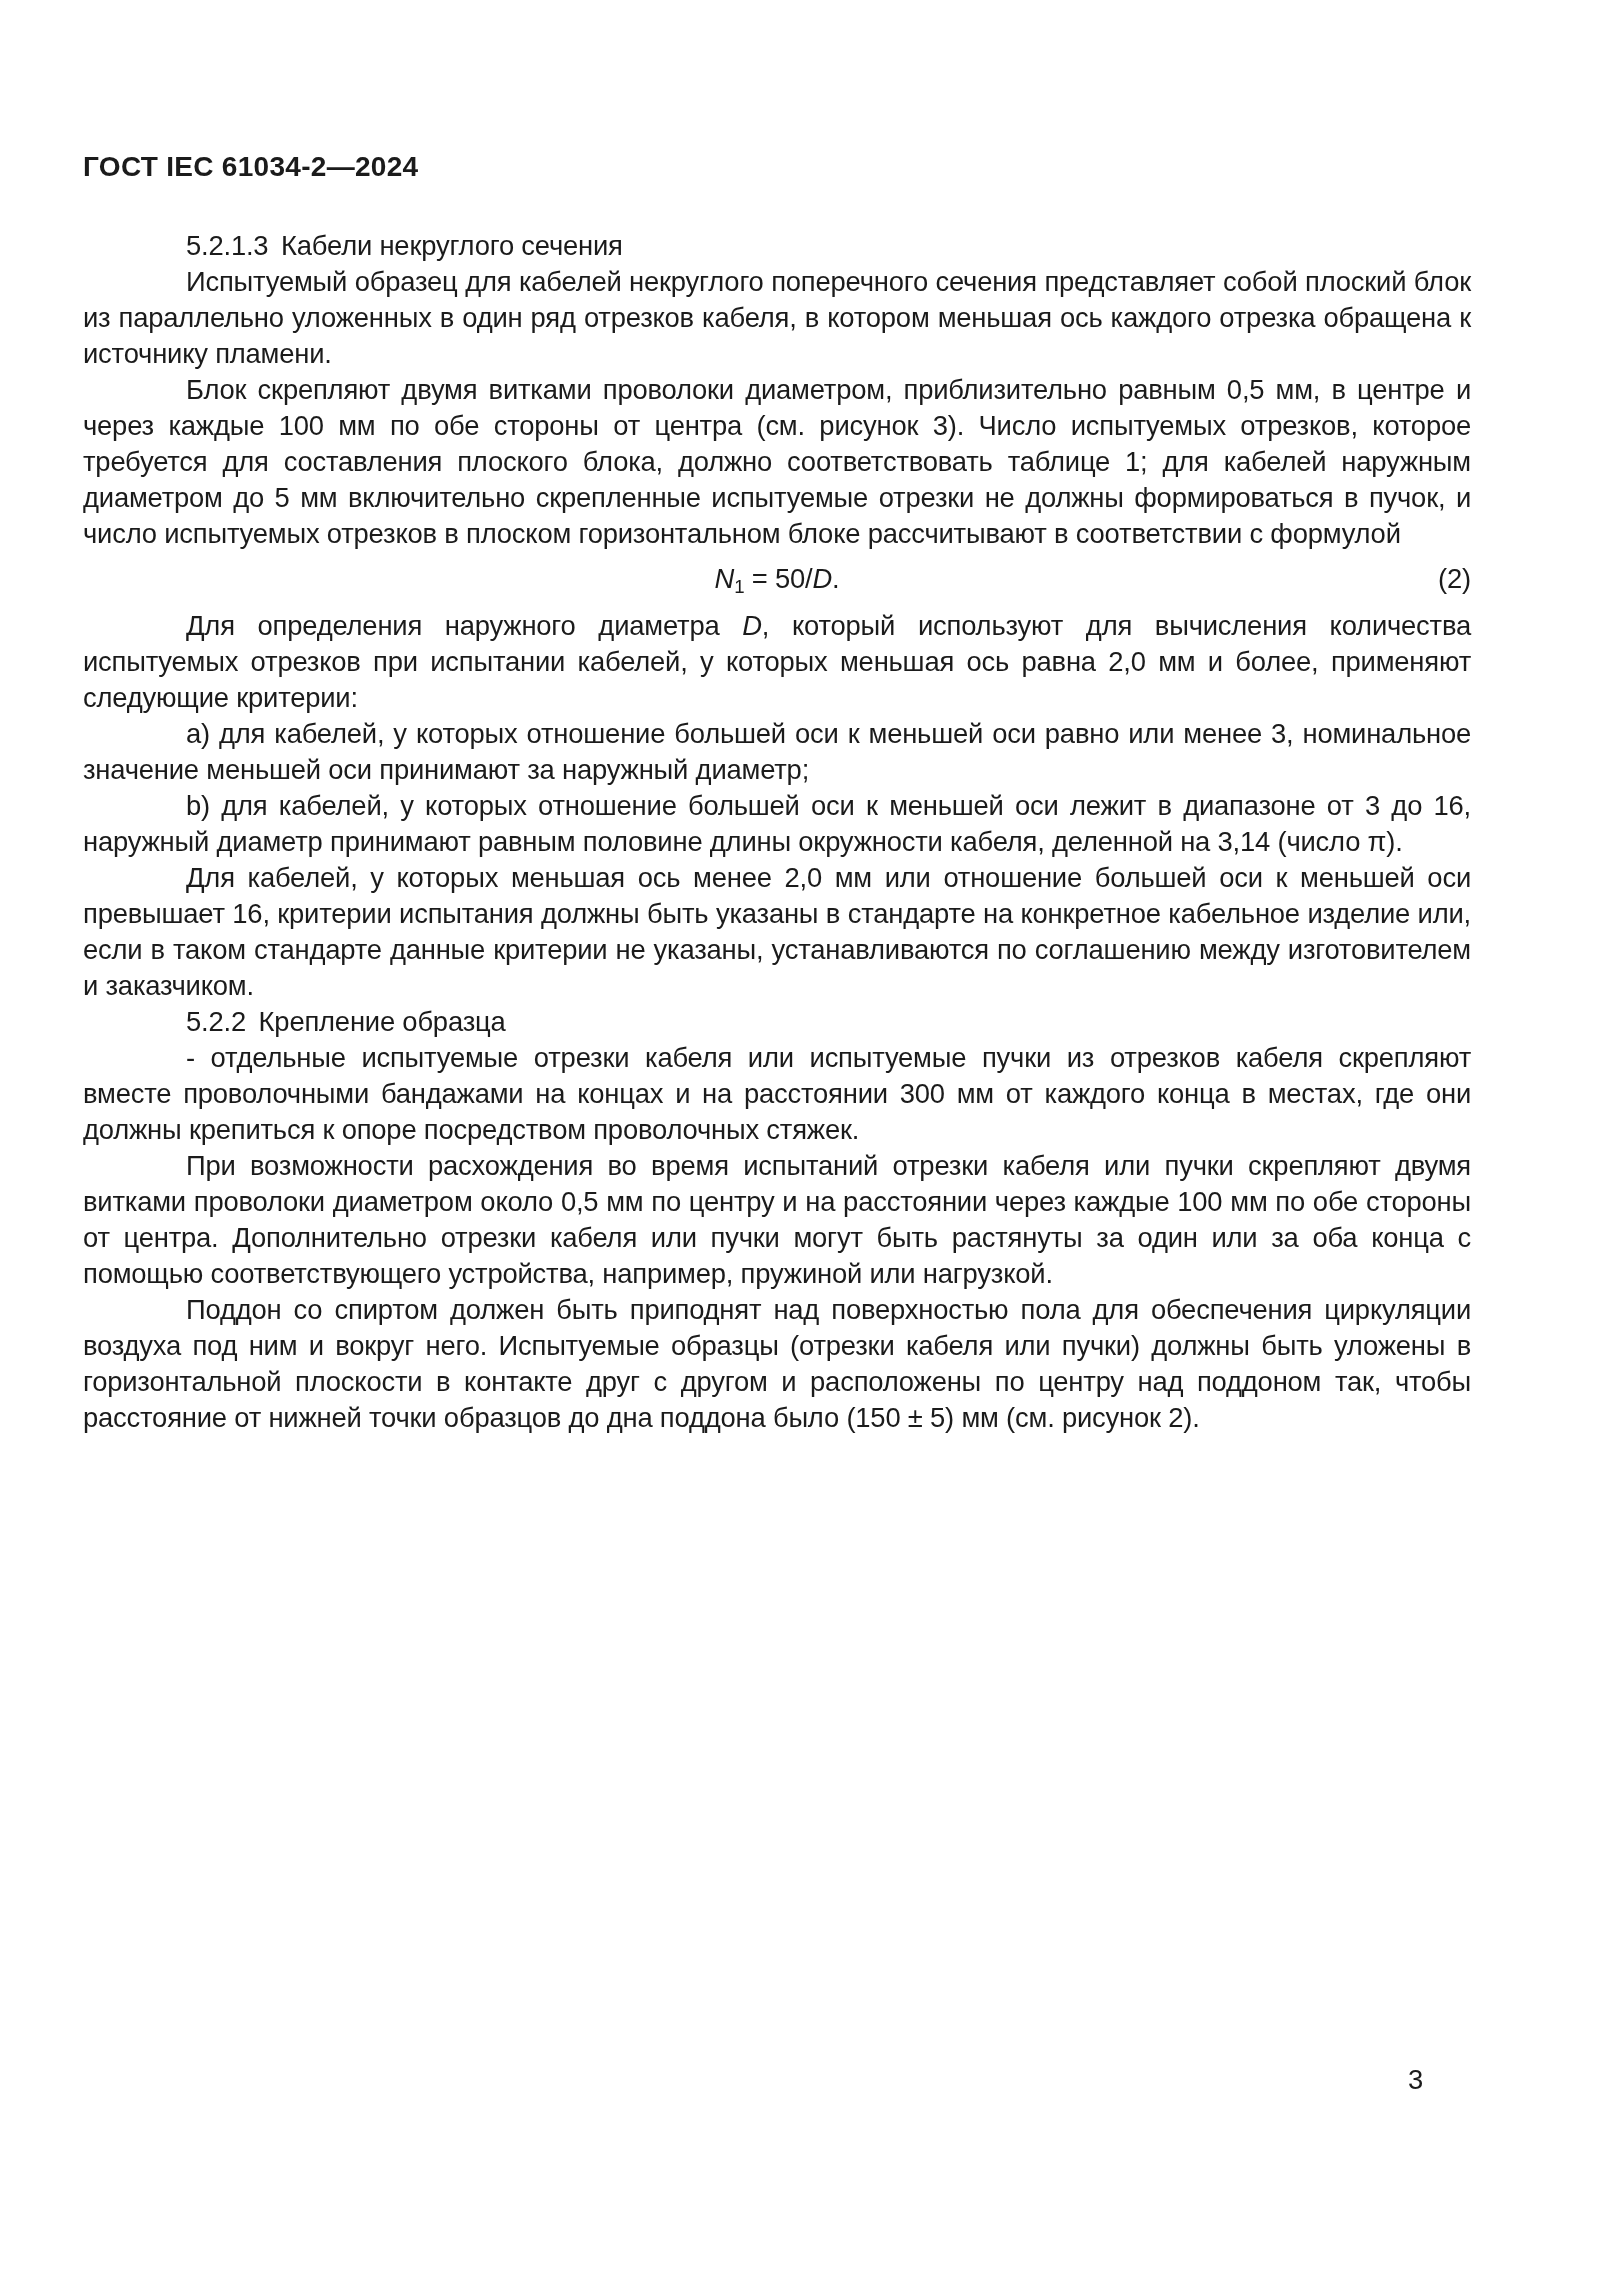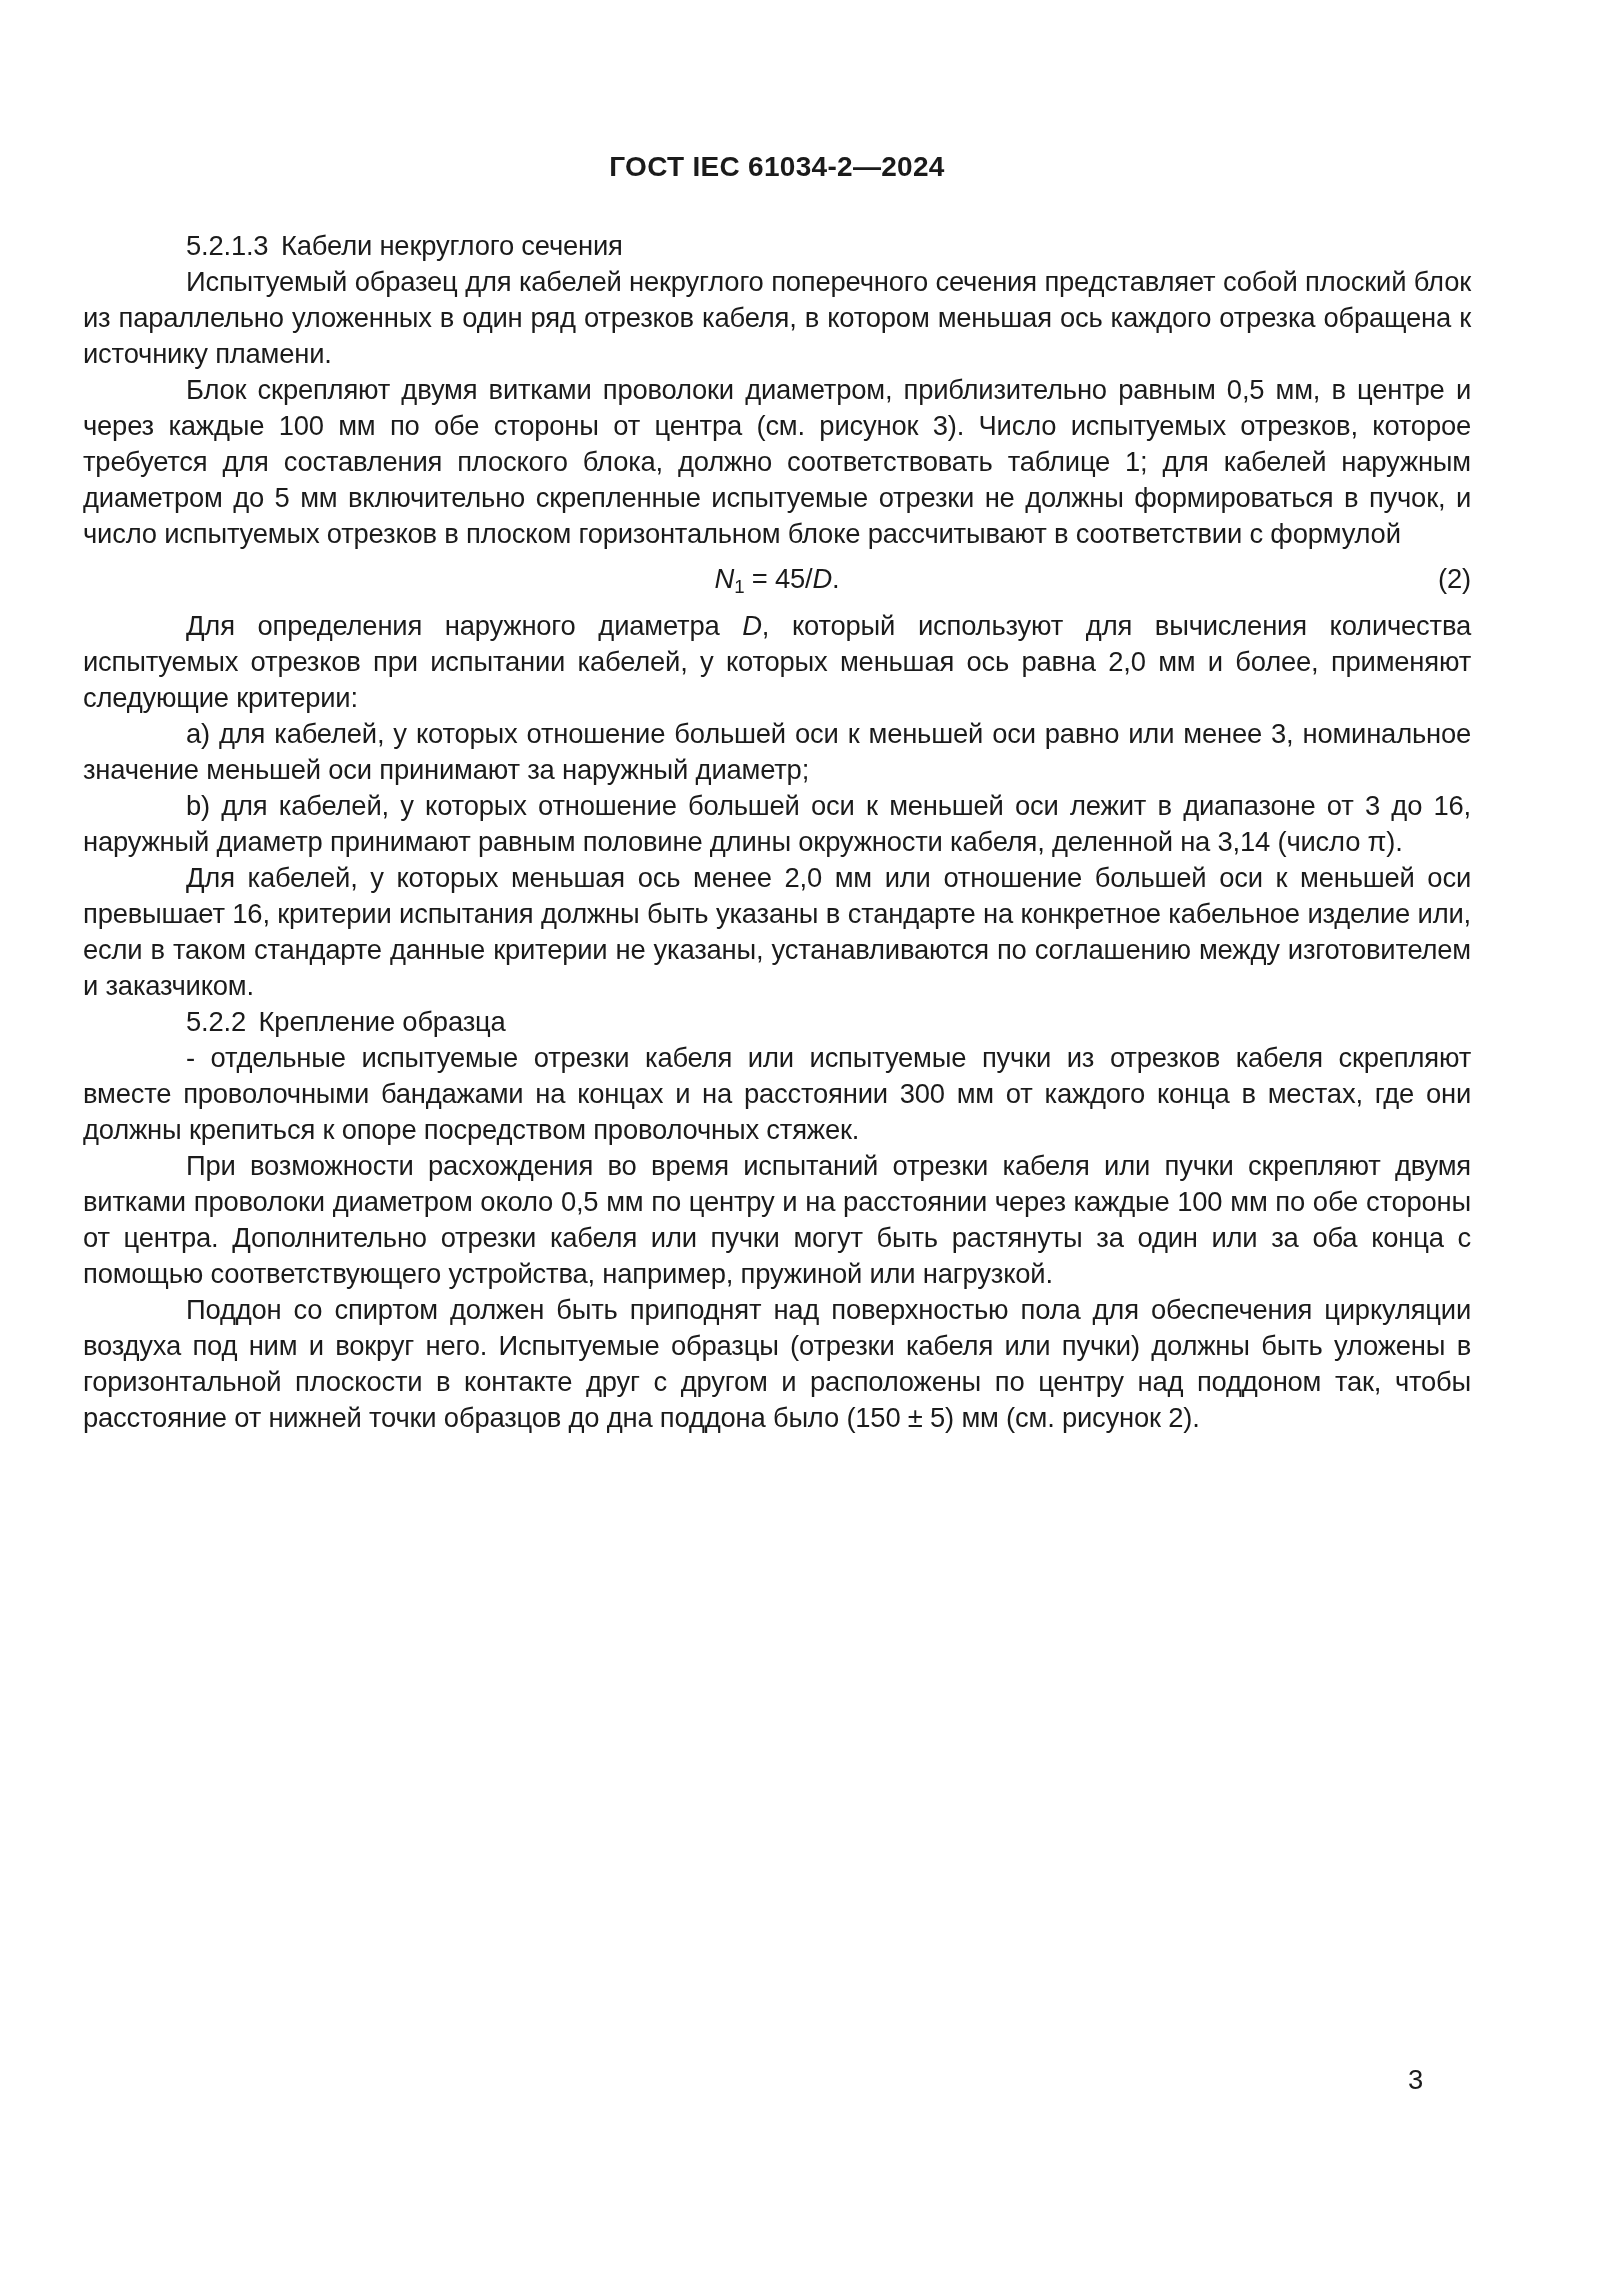--- a/index.html
+++ b/index.html
@@ -13,21 +13,21 @@
     overflow: hidden;
   }
   .page {
     position: absolute;
     left: 83px;
     top: 0;
     width: 1388px;
   }
   .doc-header {
     padding-top: 150px;
-    text-align: center;
+    text-align: left;
     font-weight: bold;
     font-size: 28px;
     line-height: 33px;
     letter-spacing: 0.3px;
   }
   .content {
     margin-top: 45px;
     font-size: 27.4px;
     line-height: 36px;
     text-align: justify;
@@ -73,21 +73,21 @@
   <div class="doc-header">ГОСТ IEC 61034-2—2024</div>
 
   <div class="content">
 
     <p class="heading"><span>5.2.1.3</span><span class="sec-title">Кабели некруглого сечения</span></p>
 
     <p>Испытуемый образец для кабелей некруглого поперечного сечения представляет собой плоский блок из параллельно уложенных в один ряд отрезков кабеля, в котором меньшая ось каждого отрезка обращена к источнику пламени.</p>
 
     <p>Блок скрепляют двумя витками проволоки диаметром, приблизительно равным 0,5 мм, в центре и через каждые 100 мм по обе стороны от центра (см. рисунок 3). Число испытуемых отрезков, которое требуется для составления плоского блока, должно соответствовать таблице 1; для кабелей наружным диаметром до 5 мм включительно скрепленные испытуемые отрезки не должны формироваться в пучок, и число испытуемых отрезков в плоском горизонтальном блоке рассчитывают в соответствии с формулой</p>
 
-    <div class="formula-row"><span><i>N</i><sub>1</sub><span> = 45/</span><i>D</i><span>.</span></span><span class="formula-number">(2)</span></div>
+    <div class="formula-row"><span><i>N</i><sub>1</sub><span> = 50/</span><i>D</i><span>.</span></span><span class="formula-number">(2)</span></div>
 
     <p><span>Для определения наружного диаметра </span><span class="var">D</span><span>, который используют для вычисления количества испытуемых отрезков при испытании кабелей, у которых меньшая ось равна 2,0 мм и более, применяют следующие критерии:</span></p>
 
     <p>a) для кабелей, у которых отношение большей оси к меньшей оси равно или менее 3, номинальное значение меньшей оси принимают за наружный диаметр;</p>
 
     <p>b) для кабелей, у которых отношение большей оси к меньшей оси лежит в диапазоне от 3 до 16, наружный диаметр принимают равным половине длины окружности кабеля, деленной на 3,14 (число π).</p>
 
     <p>Для кабелей, у которых меньшая ось менее 2,0 мм или отношение большей оси к меньшей оси превышает 16, критерии испытания должны быть указаны в стандарте на конкретное кабельное изделие или, если в таком стандарте данные критерии не указаны, устанавливаются по соглашению между изготовителем и заказчиком.</p>
 
     <p class="heading bold"><span>5.2.2</span><span class="sec-title">Крепление образца</span></p>

